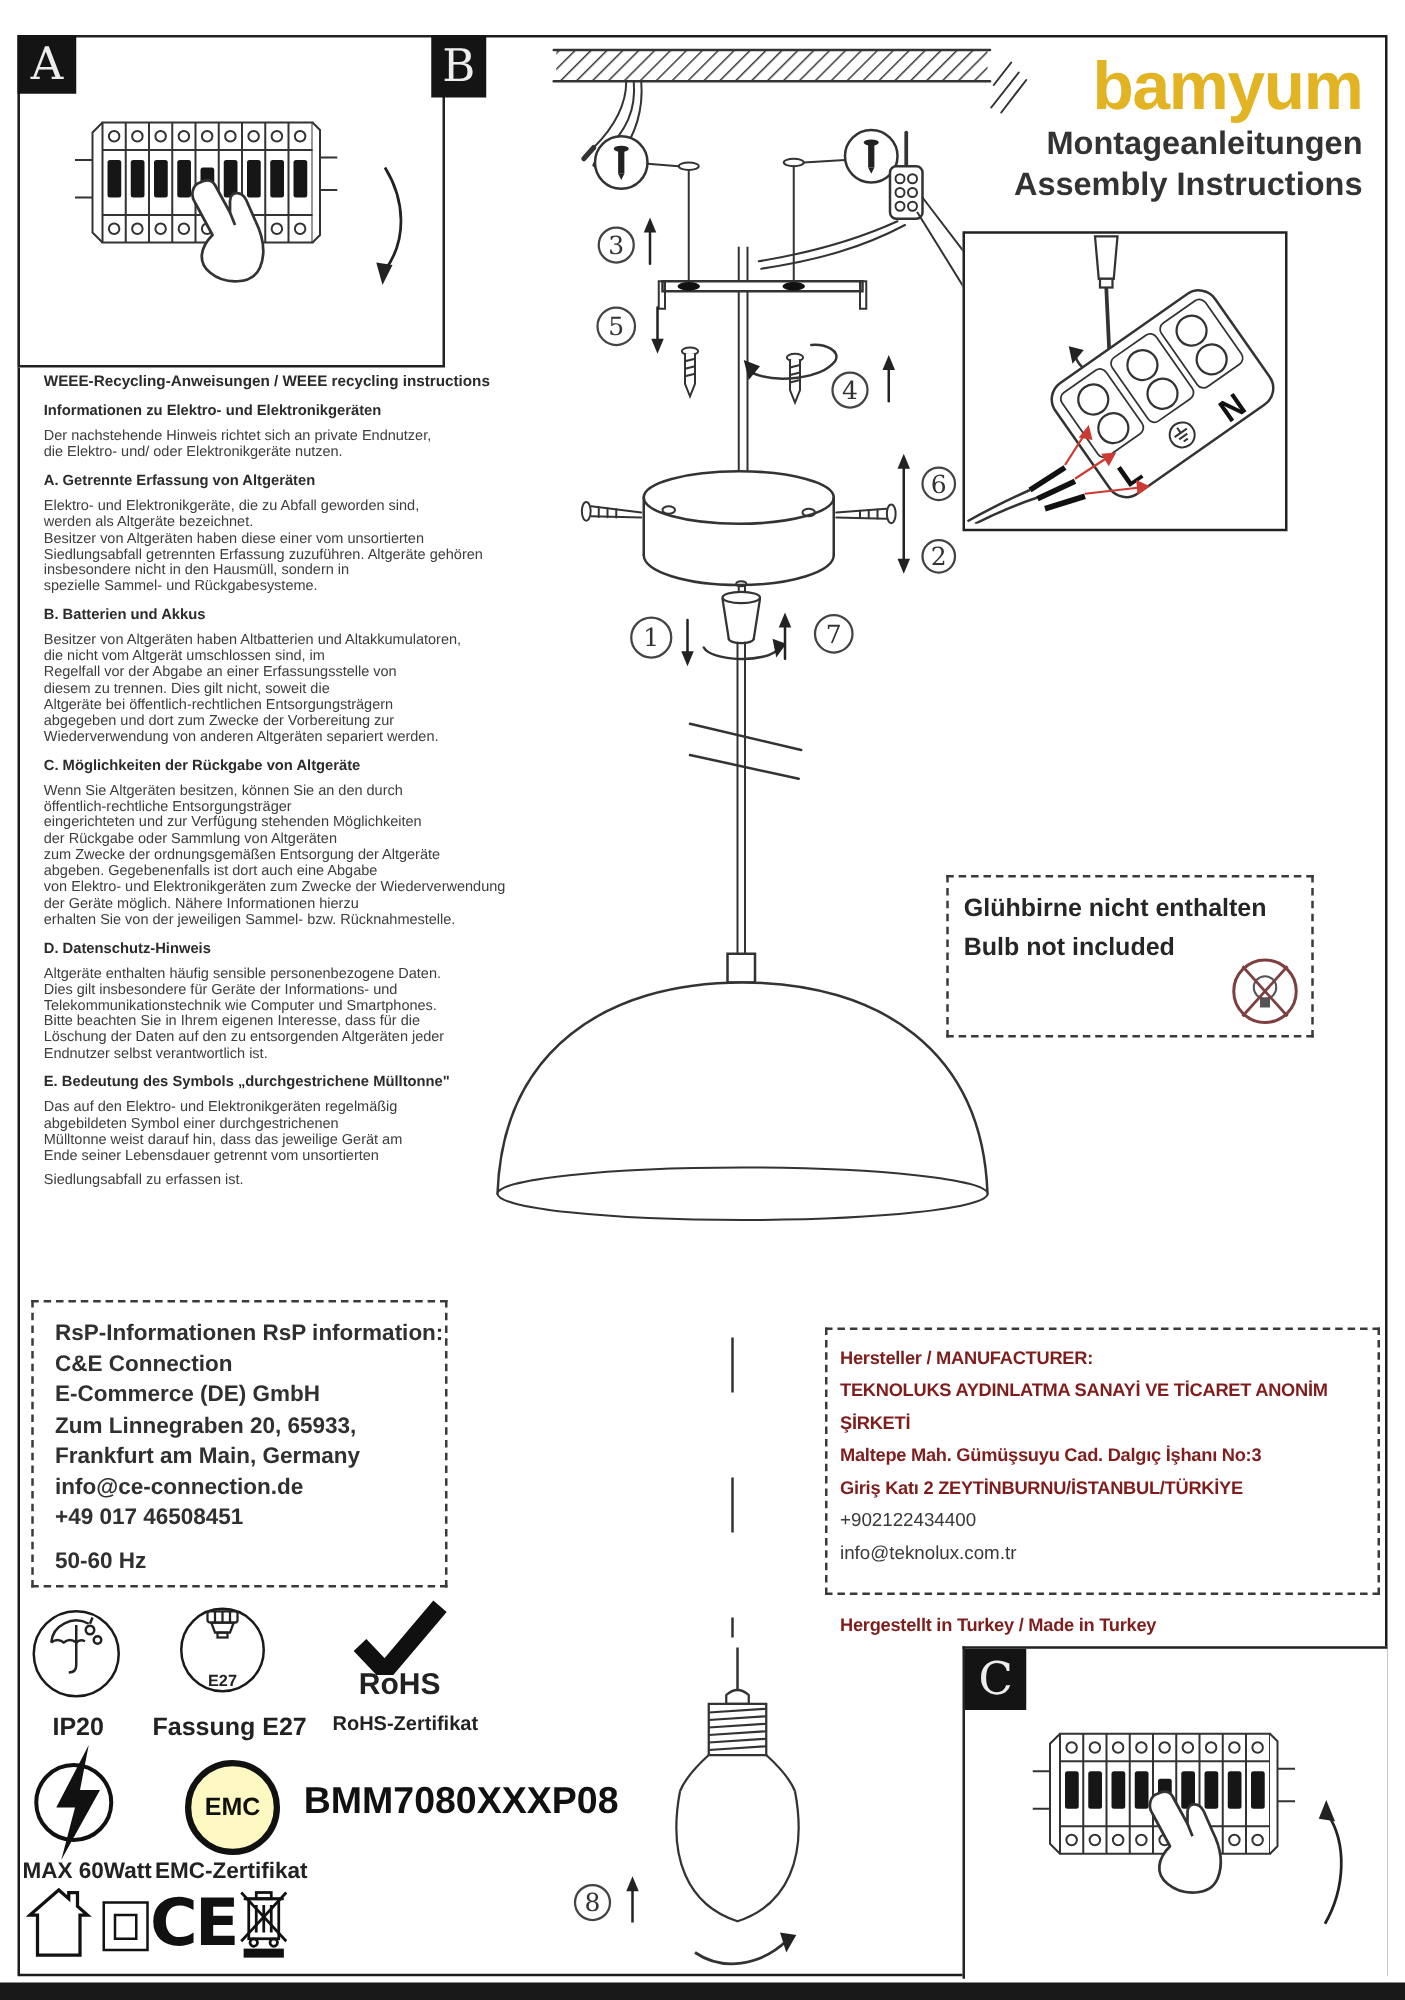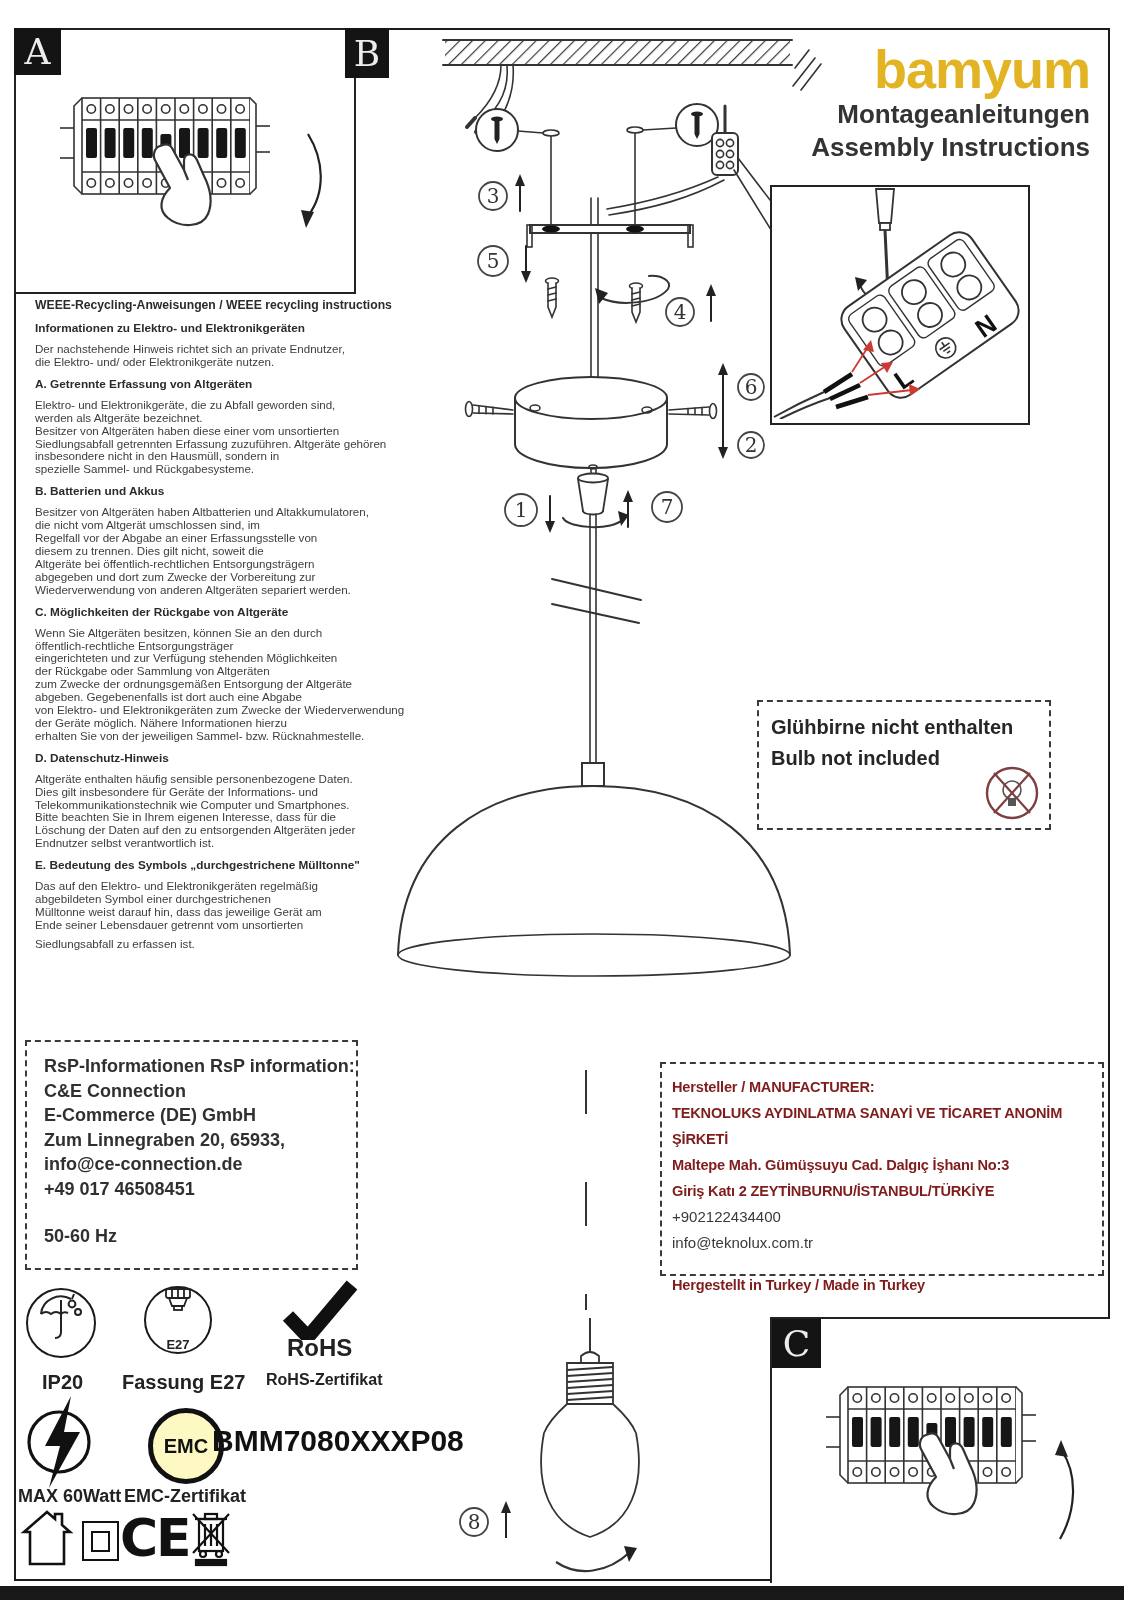--- a/index.html
+++ b/index.html
@@ -408,33 +408,34 @@
       <line x1="11" y1="9" x2="47" y2="49" stroke="#7d3f3f" stroke-width="2.2"></line>
       <line x1="47" y1="9" x2="11" y2="49" stroke="#7d3f3f" stroke-width="2.2"></line>
     </svg>
   </div>
 
   <div class="dashed-box" style="left:25px;top:1040px;width:312px;height:214px;padding:12px 0 0 17px">
     <div class="rsp-line">RsP-Informationen RsP information:</div>
     <div class="rsp-line">C&amp;E Connection</div>
     <div class="rsp-line">E-Commerce (DE) GmbH</div>
     <div class="rsp-line">Zum Linnegraben 20, 65933,</div>
+    <div class="rsp-line">Frankfurt am Main, Germany</div>
     <div class="rsp-line">info@ce-connection.de</div>
     <div class="rsp-line">+49 017 46508451</div>
-    <div class="rsp-line" style="margin-top:23px">50-60 Hz</div>
+    <div class="rsp-line" style="margin-top:10px">50-60 Hz</div>
   </div>
 
   <div class="dashed-box" style="left:660px;top:1062px;width:430px;height:200px;padding:10px 0 0 10px">
     <div class="mfr-b">Hersteller / MANUFACTURER:</div>
     <div class="mfr-b">TEKNOLUKS AYDINLATMA SANAYİ VE TİCARET ANONİM ŞİRKETİ</div>
     <div class="mfr-b">Maltepe Mah. Gümüşsuyu Cad. Dalgıç İşhanı No:3</div>
     <div class="mfr-b">Giriş Katı 2 ZEYTİNBURNU/İSTANBUL/TÜRKİYE</div>
     <div class="mfr-r">+902122434400</div>
     <div class="mfr-r">info@teknolux.com.tr</div>
-    <div class="mfr-b" style="margin-top:16px">Hergestellt in Turkey / Made in Turkey</div>
+    <div class="mfr-b" style="margin-top:32px">Hergestellt in Turkey / Made in Turkey</div>
   </div>
 
   <svg class="abs" style="left:440px;top:1000px" width="300" height="588" viewBox="0 0 300 588">
     <g stroke="#333" fill="none" stroke-width="1.8">
       <line x1="146" y1="70" x2="146" y2="310" stroke-dasharray="44,68" stroke-width="2"></line>
       <line x1="150" y1="318" x2="150" y2="355" stroke-width="2"></line>
       <g>
         <path d="M141,356 Q150,348 159,356 L159,363 L141,363 Z" fill="#fff"></path>
         <path d="M127,363 L173,363 L173,404 L127,404 Z" fill="#fff"></path>
         <line x1="127" y1="370" x2="173" y2="367"></line>
@@ -499,21 +500,21 @@
 
   <svg class="abs" style="left:24px;top:1394px" width="74" height="96" viewBox="0 0 74 96">
     <circle cx="35" cy="48" r="30" fill="none" stroke="#111" stroke-width="3.2"></circle>
     <polygon points="47,2 21,52 36,52 25,94 56,38 40,38" fill="#111"></polygon>
   </svg>
   <div class="cert-label" style="left:18px;top:1486px;font-size:18px">MAX 60Watt</div>
 
   <div class="emc-circle" style="left:148px;top:1408px;width:66px;height:66px">EMC</div>
   <div class="cert-label" style="left:124px;top:1486px;font-size:18px">EMC-Zertifikat</div>
 
-  <div class="model-number" style="left:212px;top:1424px">BMM7080XXXP08</div>
+  <div class="model-number" style="left:243px;top:1424px">BMM7080XXXP08</div>
 
   <svg class="abs" style="left:20px;top:1508px" width="54" height="60" viewBox="0 0 54 60">
     <path d="M4,24 L27,4 L35,11 L35,6 L42,6 L42,17 L50,24 L44,24 L44,56 L10,56 L10,24 Z" fill="none" stroke="#111" stroke-width="2.6"></path>
   </svg>
   <div class="sq-outer" style="left:82px;top:1521px;width:33px;height:36px">
     <div class="sq-inner"></div>
   </div>
   <svg class="abs" style="left:120px;top:1510px" width="72" height="56" viewBox="0 0 72 56">
     <g font-family="'DejaVu Sans',sans-serif" font-size="52" font-weight="bold" fill="#111">
       <text x="0" y="46">C</text>

